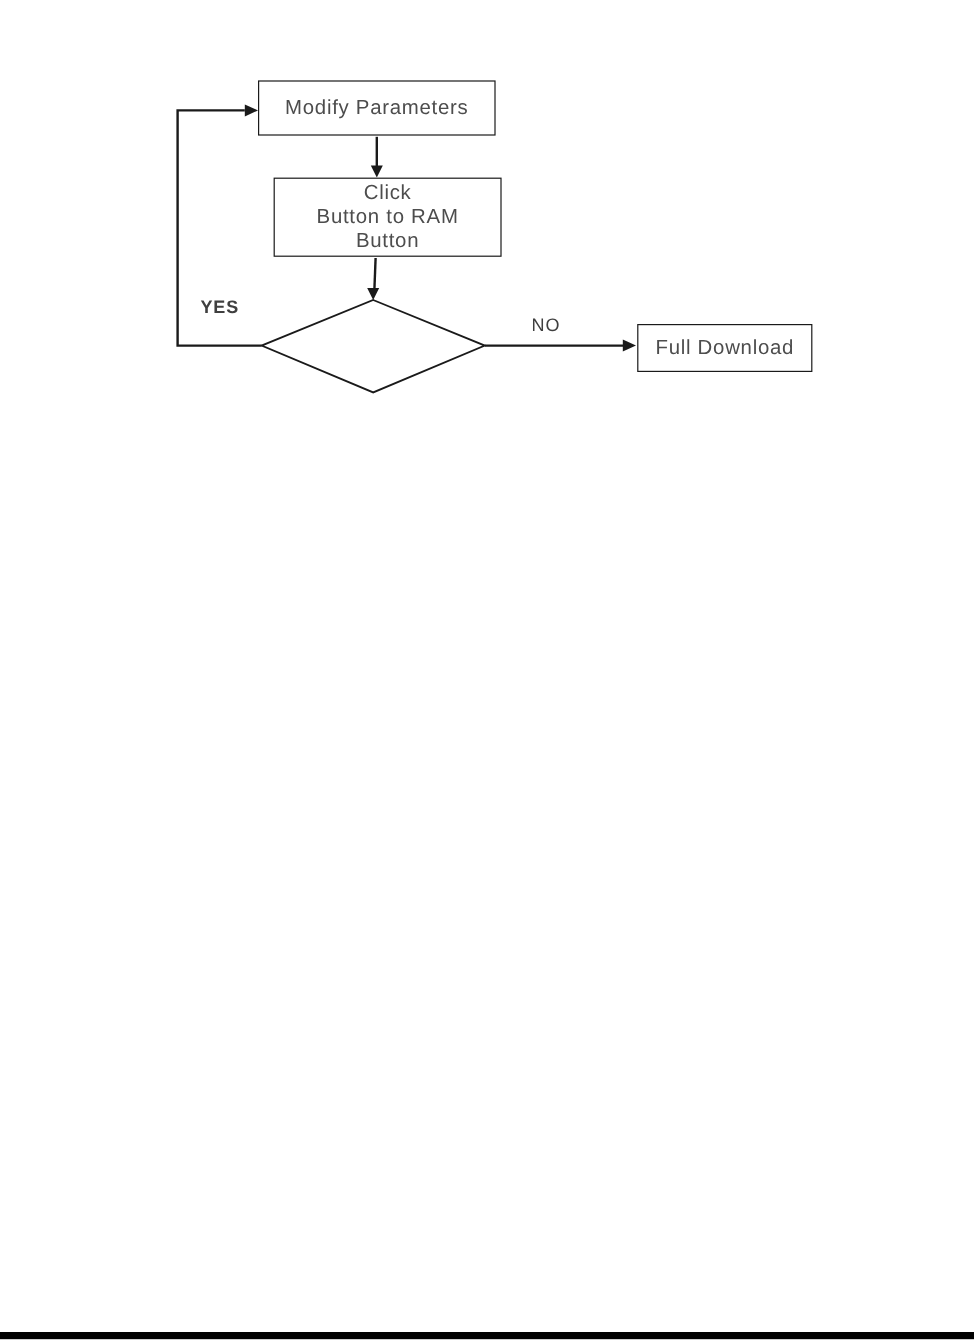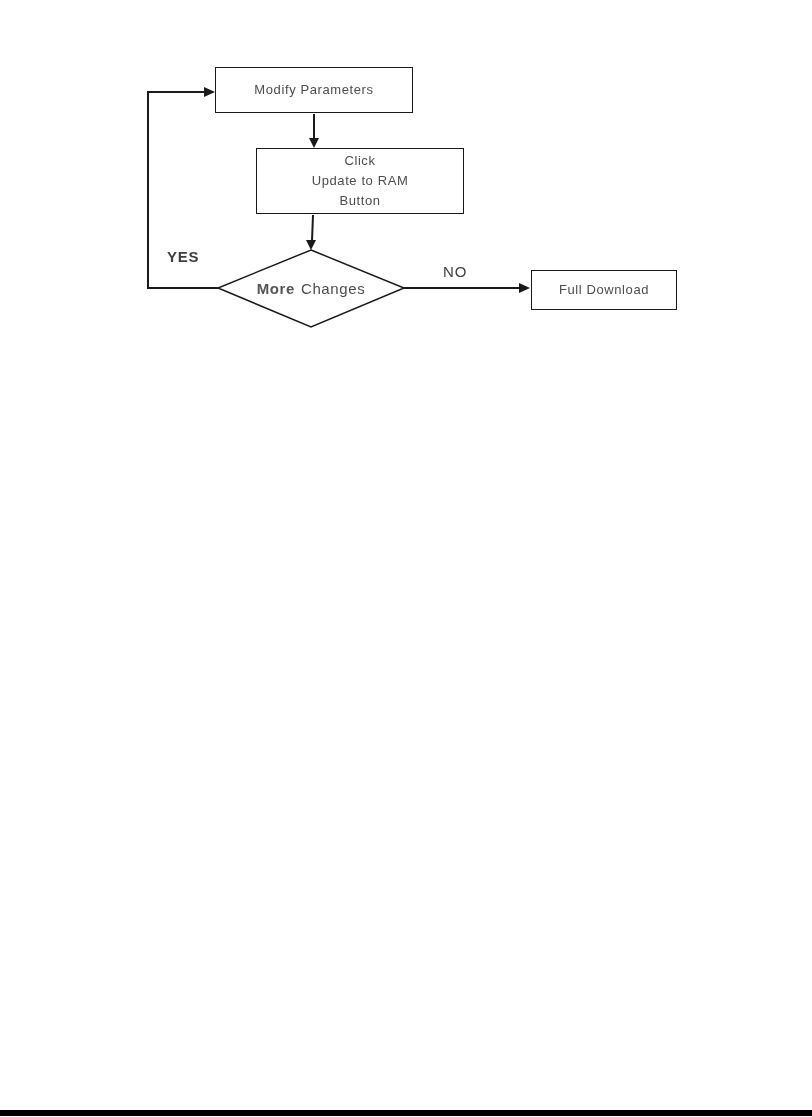--- a/index.html
+++ b/index.html
@@ -26,31 +26,31 @@
     position: absolute;
     left: 0;
     top: 0;
   }
   .node {
     position: absolute;
     box-sizing: border-box;
     background: #ffffff;
     border: 1.5px solid #1a1a1a;
     color: #4d4d4d;
-    font-size: 13px;
+    font-size: 17px;
     letter-spacing: 0.6px;
     display: flex;
     flex-direction: column;
     align-items: center;
     justify-content: center;
     text-align: center;
     line-height: 20px;
   }
   .node-modify   { left: 215px; top: 67px;  width: 198px; height: 46px; }
-  .node-update   { left: 228px; top: 148px; width: 208px; height: 66px; margin-left: 28px; }
+  .node-update   { left: 228px; top: 148px; width: 190px; height: 66px; }
   .node-download { left: 531px; top: 270px; width: 146px; height: 40px; }
   .decision-label {
     position: absolute;
     left: 218px;
     top: 250px;
     width: 186px;
     height: 77px;
     display: flex;
     align-items: center;
     justify-content: center;
@@ -100,28 +100,24 @@
       <line x1="404" y1="288" x2="520" y2="288" stroke="#1a1a1a" stroke-width="2"></line>
       <polygon points="530,288 519,283 519,293" fill="#1a1a1a"></polygon>
     </svg>
 
     <div class="node node-modify">
       <span>Modify Parameters</span>
     </div>
 
     <div class="node node-update">
       <span>Click</span>
-      <span>Update to RAM</span>
+      <span>Button to RAM</span>
       <span>Button</span>
     </div>
 
-    <div class="decision-label">
-      <span class="emph">More</span>
-      <span>Changes</span>
-    </div>
 
     <div class="branch-label branch-yes">YES</div>
 
     <div class="branch-label branch-no">NO</div>
 
     <div class="node node-download">
       <span>Full Download</span>
     </div>
 
   </div>

